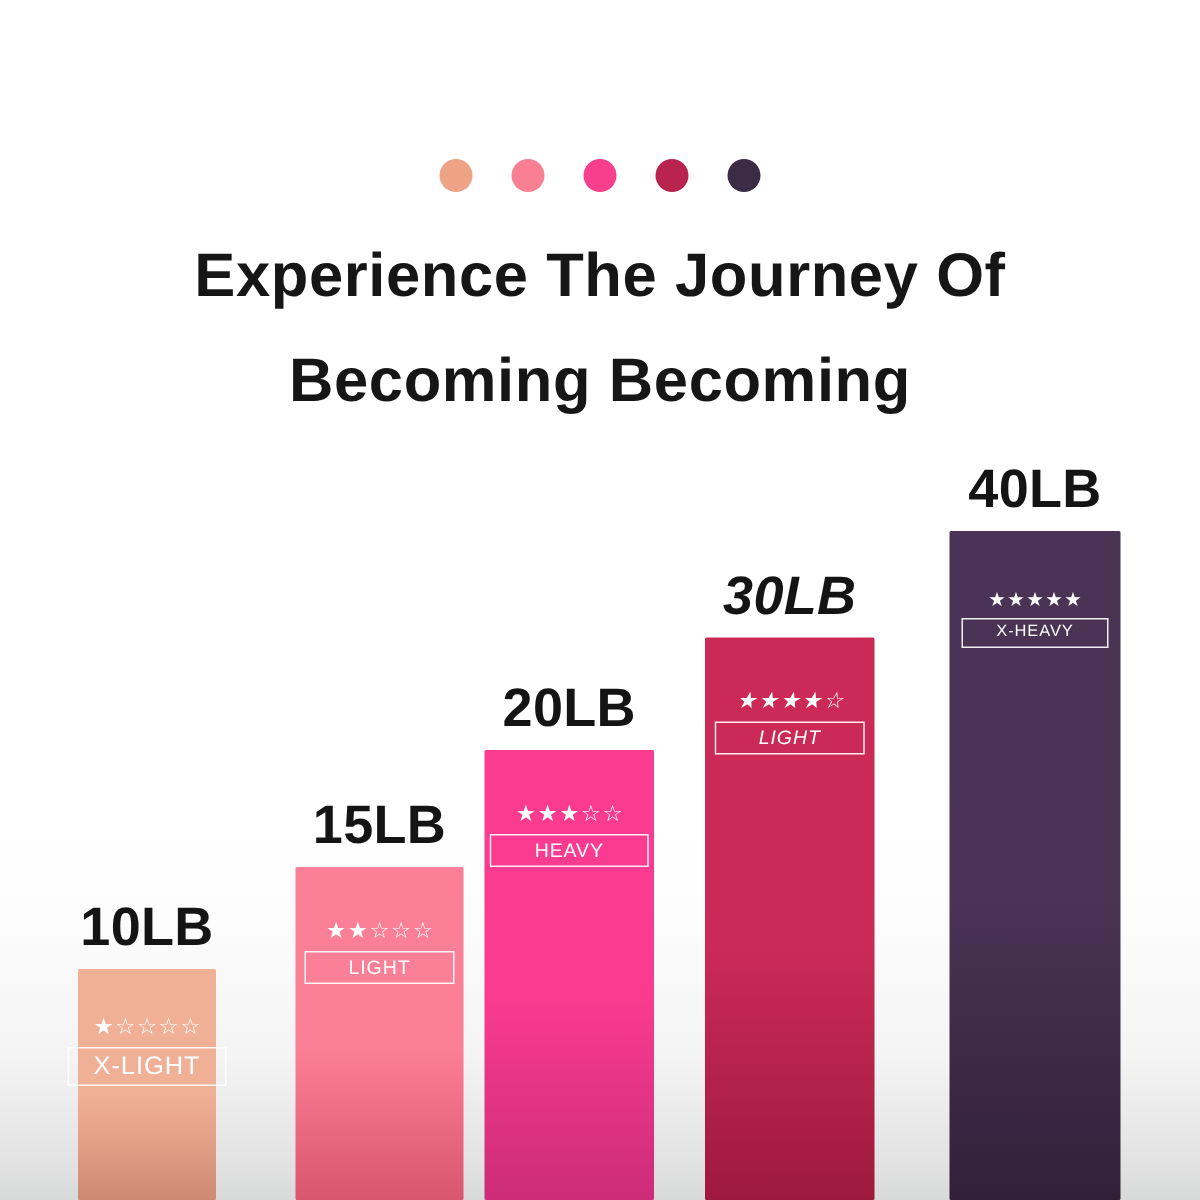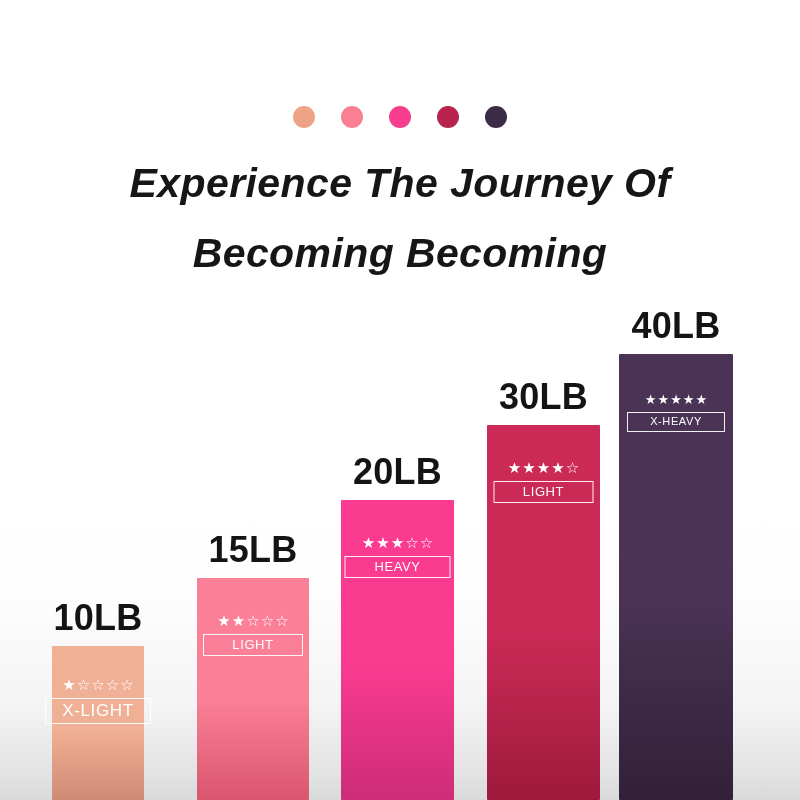--- a/index.html
+++ b/index.html
@@ -45,21 +45,20 @@
     position: absolute;
     top: 148px;
     left: 0;
     width: 800px;
     text-align: center;
     color: #161616;
     font-weight: bold;
     font-size: 41px;
     line-height: 70px;
     letter-spacing: 0.4px;
-    font-style: italic;
   }
   #heading .line {
     display: block;
     white-space: nowrap;
   }
 
   
   #chart {
     position: absolute;
     left: 0;
@@ -159,49 +158,49 @@
           <div class="stars" style="font-size: 15px;">
             <span class="star">★</span>
             <span class="star">★</span>
             <span class="star">☆</span>
             <span class="star">☆</span>
             <span class="star">☆</span>
           </div>
           <div class="tier-box" style="font-size: 13px; width: 84px;">LIGHT</div>
         </div>
       </div>
-      <div class="bar-group" style="left: 341px; width: 113px; height: 300px;">
+      <div class="bar-group" style="left: 323px; width: 113px; height: 300px;">
         <div class="bar" style="height: 300px; background: linear-gradient(rgb(250, 59, 144) 0%, rgb(250, 59, 144) 55%, rgb(204, 44, 121) 100%);"></div>
         <div class="bar-label" style="bottom: 308px;">20LB</div>
         <div class="badge" style="bottom: 222px;">
           <div class="stars" style="font-size: 15px;">
             <span class="star">★</span>
             <span class="star">★</span>
             <span class="star">★</span>
             <span class="star">☆</span>
             <span class="star">☆</span>
           </div>
           <div class="tier-box" style="font-size: 13px; width: 90px;">HEAVY</div>
         </div>
       </div>
-      <div class="bar-group" style="left: 487px; width: 113px; height: 317px;">
+      <div class="bar-group" style="left: 470px; width: 113px; height: 317px; font-style: italic;">
         <div class="bar" style="height: 375px; background: linear-gradient(rgb(203, 42, 87) 0%, rgb(203, 42, 87) 55%, rgb(158, 26, 61) 100%);"></div>
         <div class="bar-label" style="bottom: 383px;">30LB</div>
         <div class="badge" style="bottom: 297px;">
           <div class="stars" style="font-size: 15px;">
             <span class="star">★</span>
             <span class="star">★</span>
             <span class="star">★</span>
             <span class="star">★</span>
             <span class="star">☆</span>
           </div>
           <div class="tier-box" style="font-size: 13px; width: 84px;">LIGHT</div>
         </div>
       </div>
-      <div class="bar-group" style="left: 619px; width: 114px; height: 446px;">
+      <div class="bar-group" style="left: 633px; width: 114px; height: 446px;">
         <div class="bar" style="height: 446px; background: linear-gradient(rgb(74, 51, 85) 0%, rgb(74, 51, 85) 55%, rgb(50, 32, 57) 100%);"></div>
         <div class="bar-label" style="bottom: 454px;">40LB</div>
         <div class="badge" style="bottom: 368px;">
           <div class="stars" style="font-size: 13px;">
             <span class="star">★</span>
             <span class="star">★</span>
             <span class="star">★</span>
             <span class="star">★</span>
             <span class="star">★</span>
           </div>

